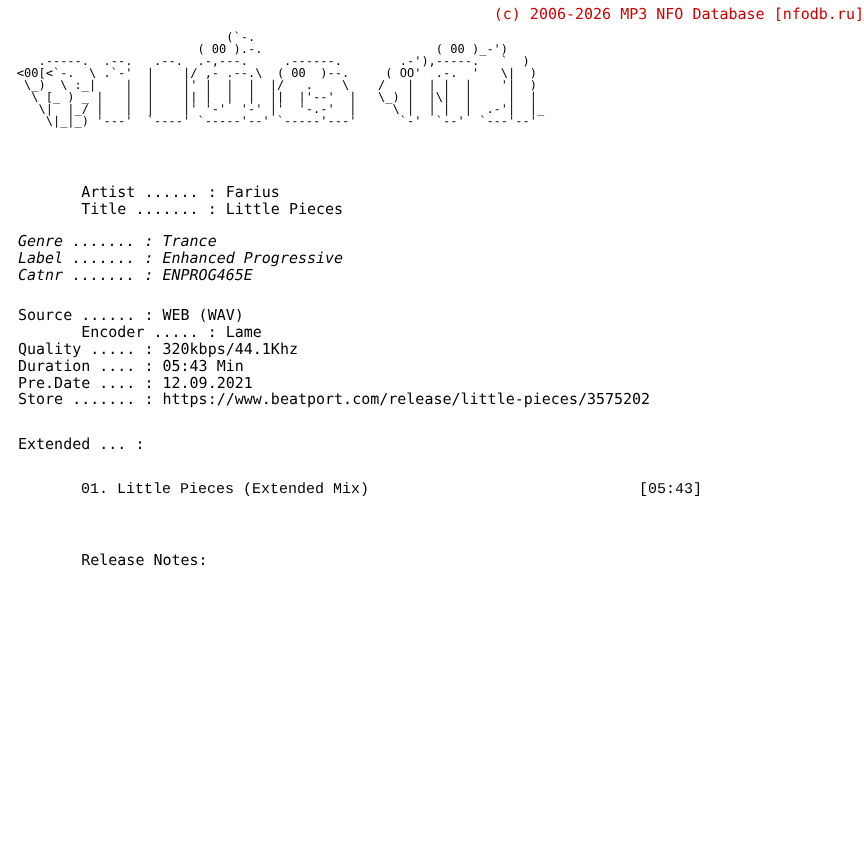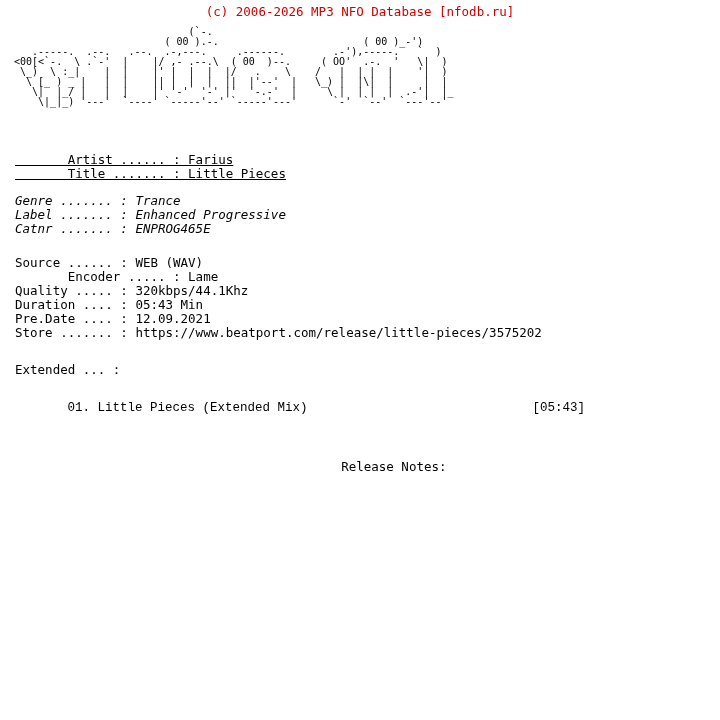--- a/index.html
+++ b/index.html
@@ -10,21 +10,21 @@
   body {
     width: 720px;
     height: 720px;
     font-family: "DejaVu Sans Mono", "Liberation Mono", monospace;
     font-size: 12px;
     color: #000000;
     position: relative;
     overflow: hidden;
   }
   .header {
-    text-align: center;
+    text-align: right;
     color: #d00000;
     font-size: 12.5px;
     font-family: "DejaVu Sans Mono", "Liberation Mono", monospace;
     padding-top: 4px;
     letter-spacing: 0px;
     white-space: pre;
   }
   .ascii-logo {
     white-space: pre;
     font-family: "DejaVu Sans Mono", "Liberation Mono", monospace;
@@ -35,26 +35,26 @@
     letter-spacing: 0px;
   }
   .body-block {
     white-space: pre;
     font-family: "DejaVu Sans Mono", "Liberation Mono", monospace;
     font-size: 12.5px;
     line-height: 14px;
     color: #000000;
     margin-left: 15px;
   }
-  .pad-top-1 { margin-top: 46px; text-decoration: underline; }
+  .pad-top-1 { margin-top: 46px; }
   .pad-top-2 { margin-top: 9px; font-style: italic; }
   .pad-top-3 { margin-top: 20px; }
   .pad-top-4 { margin-top: 23px; }
   .pad-top-5 { margin-top: 24px; font-family: Liberation Mono, monospace; }
-  .pad-top-6 { margin-top: 45px; text-align: center; }
+  .pad-top-6 { margin-top: 45px; }
 </style>
 </head>
 <body>
 
 <div class="header">(c) 2006-2026 MP3 NFO Database [nfodb.ru]</div>
 
 <pre class="ascii-logo">                             (`-.                                        
                          ( 00 ).-.                        ( 00 )_-')      
    .-----.  .--.   .--.  .-,---.     .------.        .-'),-----.   `  )   
 &lt;00[&lt;`-.  \ .`-'  |    |/ ,- .--.\  ( 00  )--.     ( OO'  .-.  '   \|  )  

